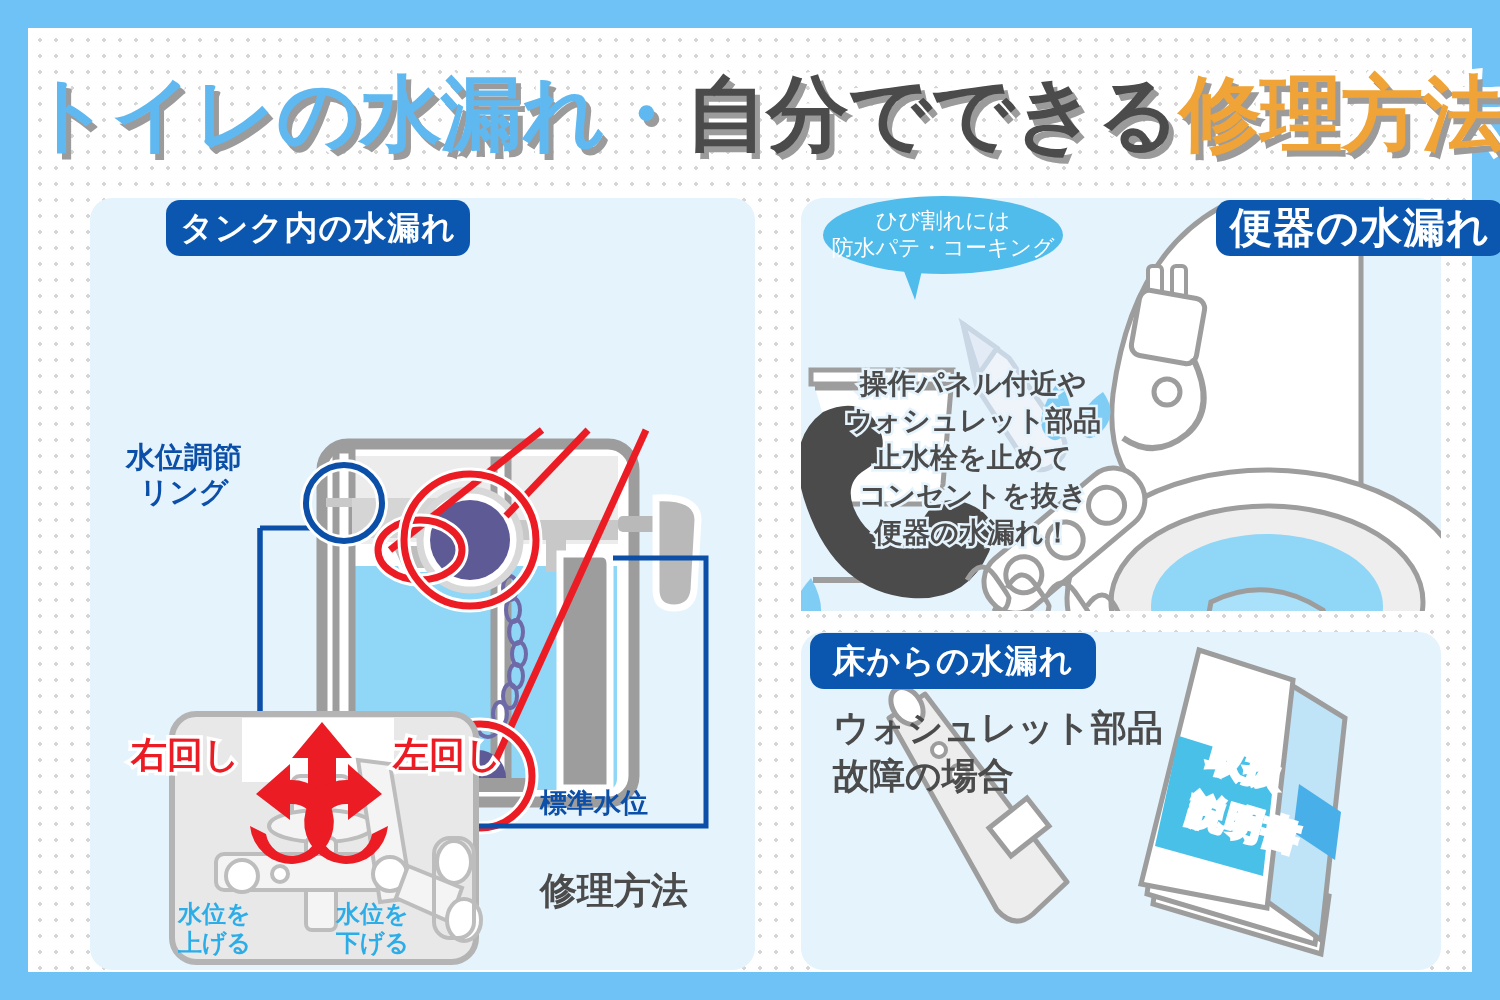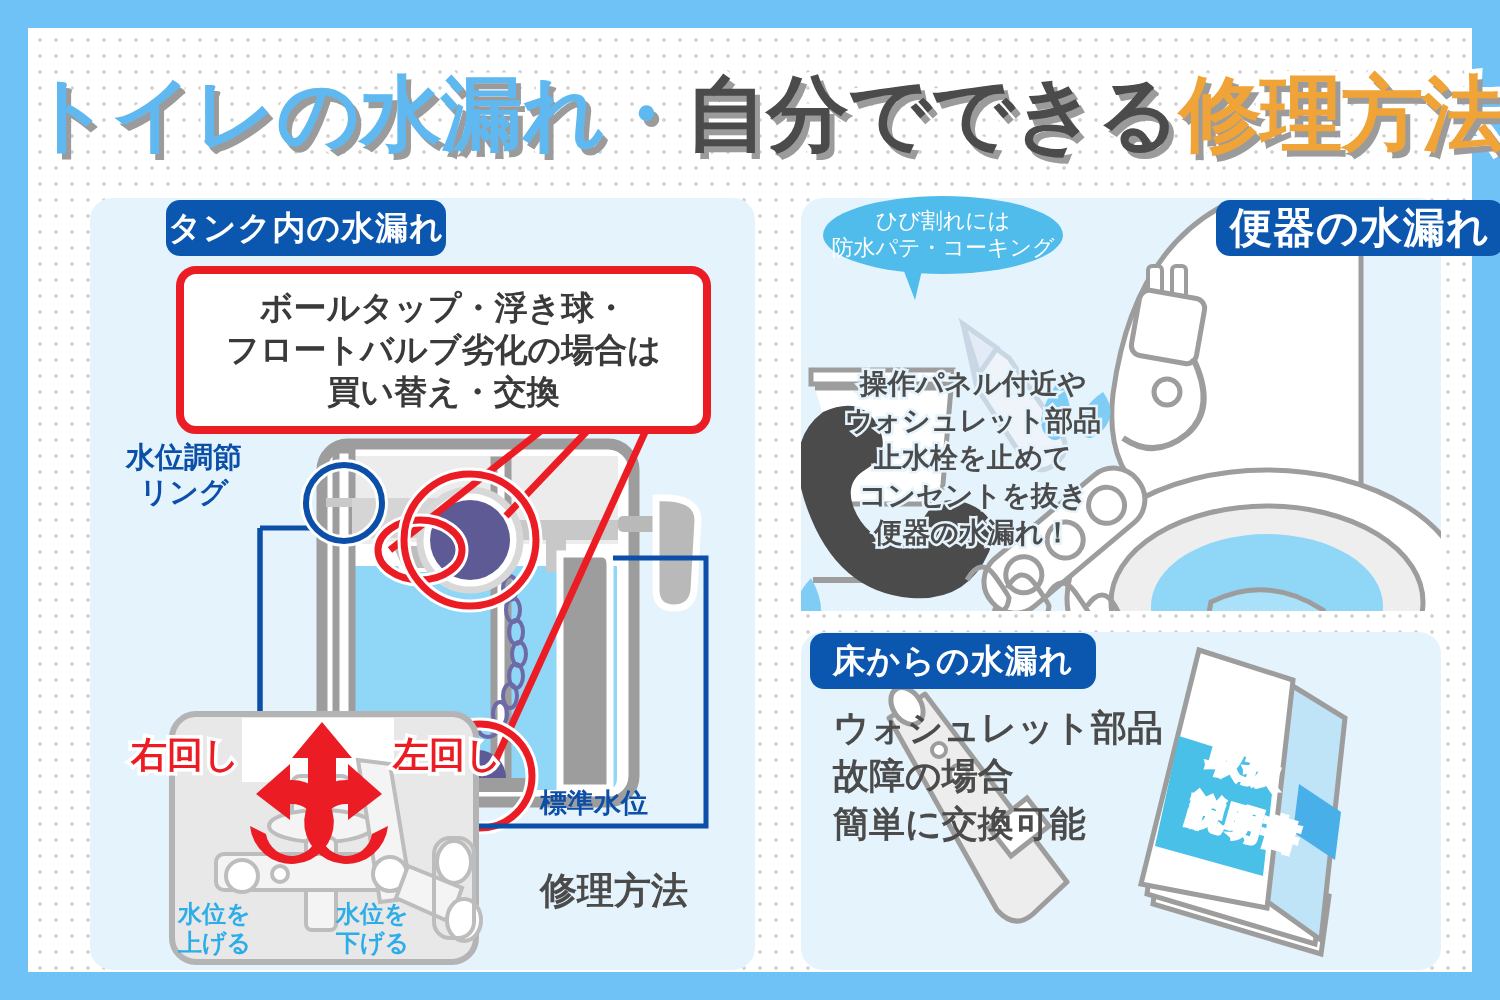--- a/index.html
+++ b/index.html
@@ -61,21 +61,21 @@
     background: #0B57AF;
     color: #fff;
     font-weight: 700;
     border-radius: 14px;
     display: flex;
     align-items: center;
     justify-content: center;
     white-space: nowrap;
     letter-spacing: 1px;
   }
-  #badge-tank  { left: 138px;  top: 172px; width: 280px; height: 56px; font-size: 33px; }
+  #badge-tank  { left: 138px;  top: 172px; width: 304px; height: 56px; font-size: 33px; }
   #badge-bowl  { left: 1188px; top: 172px; width: 288px; height: 56px; font-size: 42px; }
   #badge-floor { left: 782px;  top: 605px; width: 286px; height: 56px; font-size: 33px; }
 
   
   #red-box {
     position: absolute;
     left: 148px; top: 238px;
     width: 535px; height: 168px;
     background: #fff;
     border: 8px solid #EC1C24;
@@ -321,25 +321,20 @@
   <div class="lbl lbl-red" id="lbl-left-turn">左回し</div>
   <div class="lbl lbl-cyan" id="lbl-raise">
     <div>水位を</div>
     <div>上げる</div>
   </div>
   <div class="lbl lbl-cyan" id="lbl-lower">
     <div>水位を</div>
     <div>下げる</div>
   </div>
 
-  <div id="red-box">
-    <div>ボールタップ・浮き球・</div>
-    <div>フロートバルブ劣化の場合は</div>
-    <div>買い替え・交換</div>
-  </div>
 
   <svg class="ill" style="left:773px; top:170px;" width="640" height="413" viewBox="0 0 640 413">
 
     <g>
       <path d="M10 172 L152 172 L152 186 L10 186 Z" fill="#ffffff" stroke="#9d9d9d" stroke-width="5"></path>
       <path d="M14 190 L150 190 L142 286 Q140 304 120 306 L48 306" fill="#ffffff" stroke="#9d9d9d" stroke-width="5"></path>
 
       <path d="M66 218 L76 232 L62 238 L80 252 L66 258 L86 270" stroke="#4b4b4b" stroke-width="4" fill="none"></path>
 
       <path d="M12 382 L96 382" stroke="#9d9d9d" stroke-width="6"></path>
@@ -435,20 +430,19 @@
   <div class="lbl" style="left:1180px; top:714px; transform:rotate(16deg); z-index:6;">
     <span style="font-size:36px; font-weight:700; color:#ffffff; -webkit-text-stroke:5px #ffffff; paint-order:stroke fill; letter-spacing:2px;">取扱</span>
   </div>
   <div class="lbl" style="left:1160px; top:772px; transform:rotate(16deg); z-index:6;">
     <span style="font-size:36px; font-weight:700; color:#ffffff; -webkit-text-stroke:5px #ffffff; paint-order:stroke fill; letter-spacing:2px;">説明書</span>
   </div>
 
   <div id="floor-text">
     <div>ウォシュレット部品</div>
     <div>故障の場合</div>
-    <div>簡単に交換可能</div>
   </div>
 
   <div class="badge" id="badge-tank">タンク内の水漏れ</div>
   <div class="badge" id="badge-bowl">便器の水漏れ</div>
   <div class="badge" id="badge-floor">床からの水漏れ</div>
 
 </div>
 
 </body></html>

